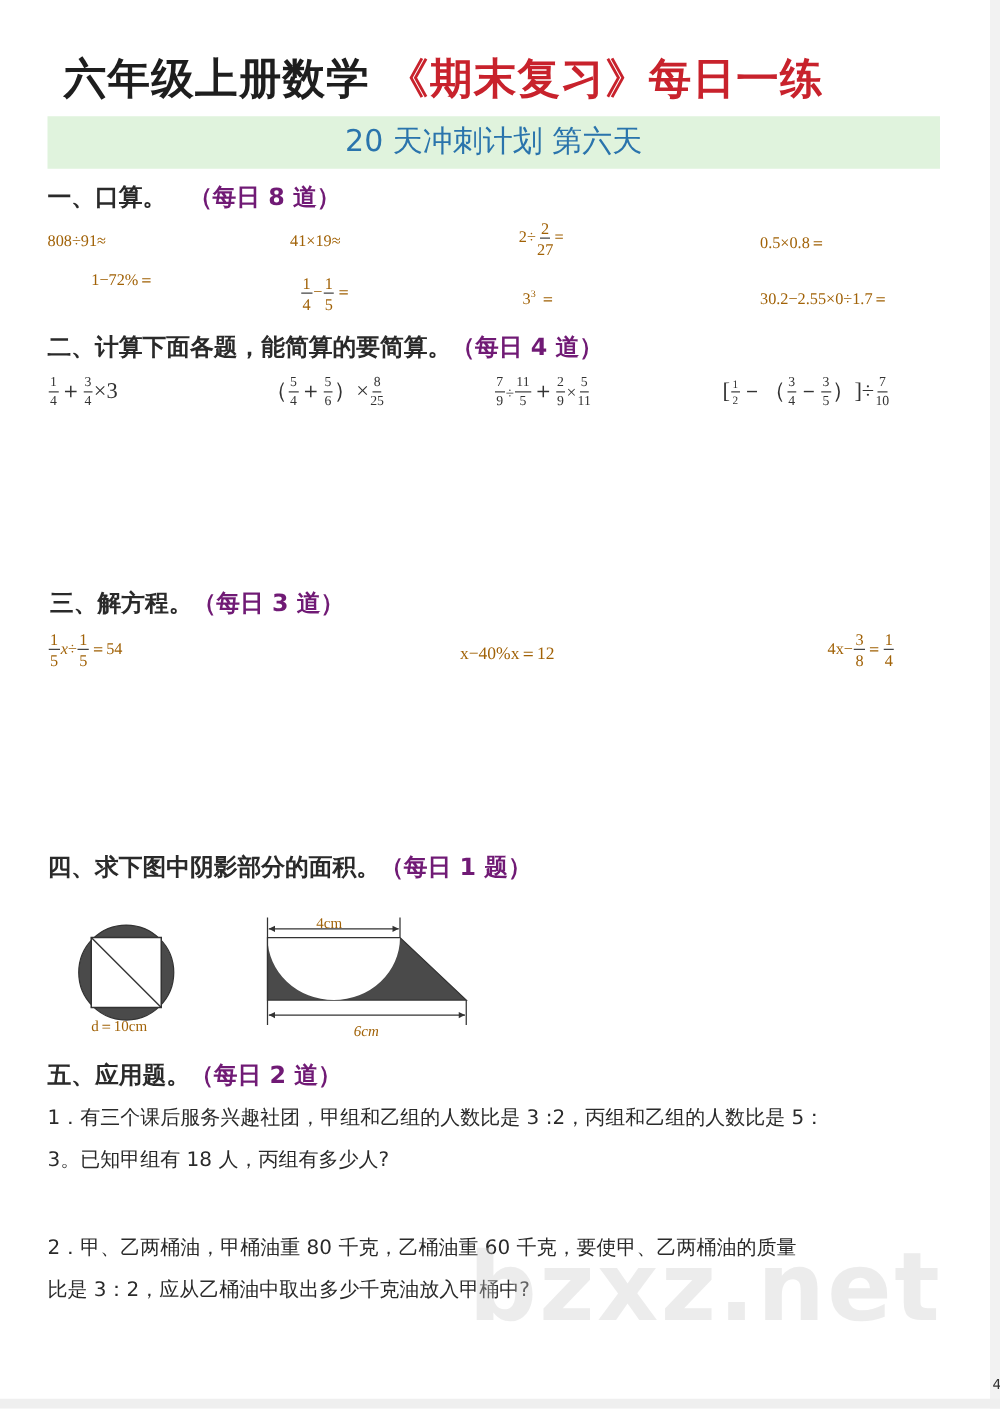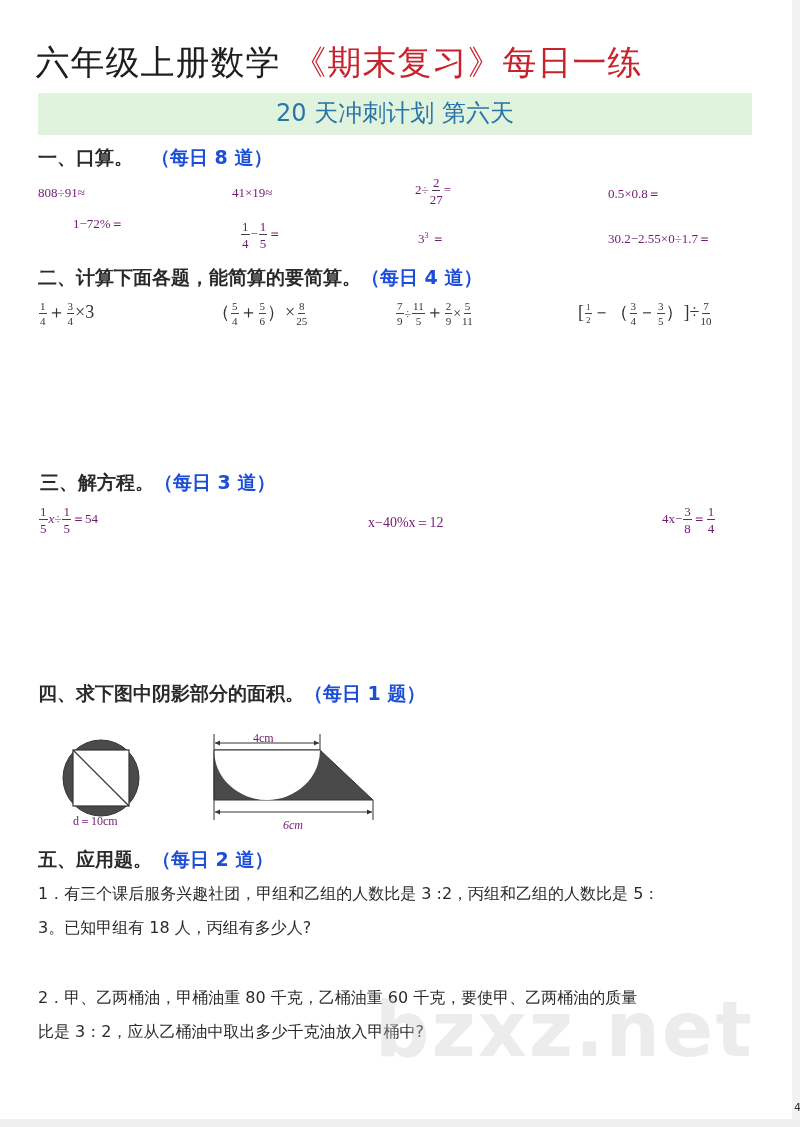--- a/index.html
+++ b/index.html
@@ -1,28 +1,28 @@
 <!DOCTYPE html>
 <html><head>
   <meta charset="utf-8">
   <style>
     html, body { margin:0; padding:0; }
     body { width:800px; height:1127px; background:#ffffff; position:relative; overflow:hidden;
            font-family:"DejaVu Serif", "Liberation Serif", serif; color:#222; }
     .abs { position:absolute; }
-    .title { top:40px; left:0; width:678px; text-align:center; font-size:34px; font-weight:normal; letter-spacing:1px;
+    .title { top:40px; left:16px; width:678px; text-align:center; font-size:34px; font-weight:bold; letter-spacing:1px;
              font-family:"DejaVu Serif", serif; }
     .title .black { color:#1e1e1e; }
     .title .red { color:#c8222c; }
     .band { top:93px; left:38px; width:714px; height:42px; background:#e0f3dd; }
     .band-text { top:97px; left:38px; width:714px; text-align:center; font-size:24px; color:#2a74ac;
                  font-family:"DejaVu Sans", sans-serif; }
     .sec { font-size:19px; font-weight:bold; color:#2a2a2a; font-family:"DejaVu Sans", sans-serif; }
-    .sec .red { color:#1d4ed8; font-weight:bold;text-align:right; }
-    .m { font-family:"Liberation Serif", serif; font-size:13px; color:#701a75; white-space:nowrap; }
+    .sec .red { color:#701a75; font-weight:bold;text-align:right; }
+    .m { font-family:"Liberation Serif", serif; font-size:13px; color:#a16207; white-space:nowrap; }
     .m2 { font-family:"Liberation Serif", serif; font-size:18px; color:#333; white-space:nowrap; }
     .frac { display:inline-flex; flex-direction:column; align-items:center; vertical-align:middle; line-height:1; margin:0 1px; }
     .frac .n { border-bottom:1px solid #444; padding:0 1px 1px; }
     .frac .d { padding-top:2px; }
     .fsm { font-size:11px; }
     .prob { font-family:"DejaVu Sans", sans-serif; font-size:16px; color:#2a2a2a; line-height:1.2; }
     .watermark { top:985px; left:375px; font-size:76px; font-weight:bold; color:rgba(200,200,200,0.35);
                  font-family:"DejaVu Sans", sans-serif; letter-spacing:2px; }
     .pagenum { top:1101px; left:766px; font-size:11px; color:#333; font-family:"DejaVu Sans", sans-serif;margin-left:28px; }
     .edge { top:0; right:0; width:8px; height:1127px; background:#f2f2f2; }

